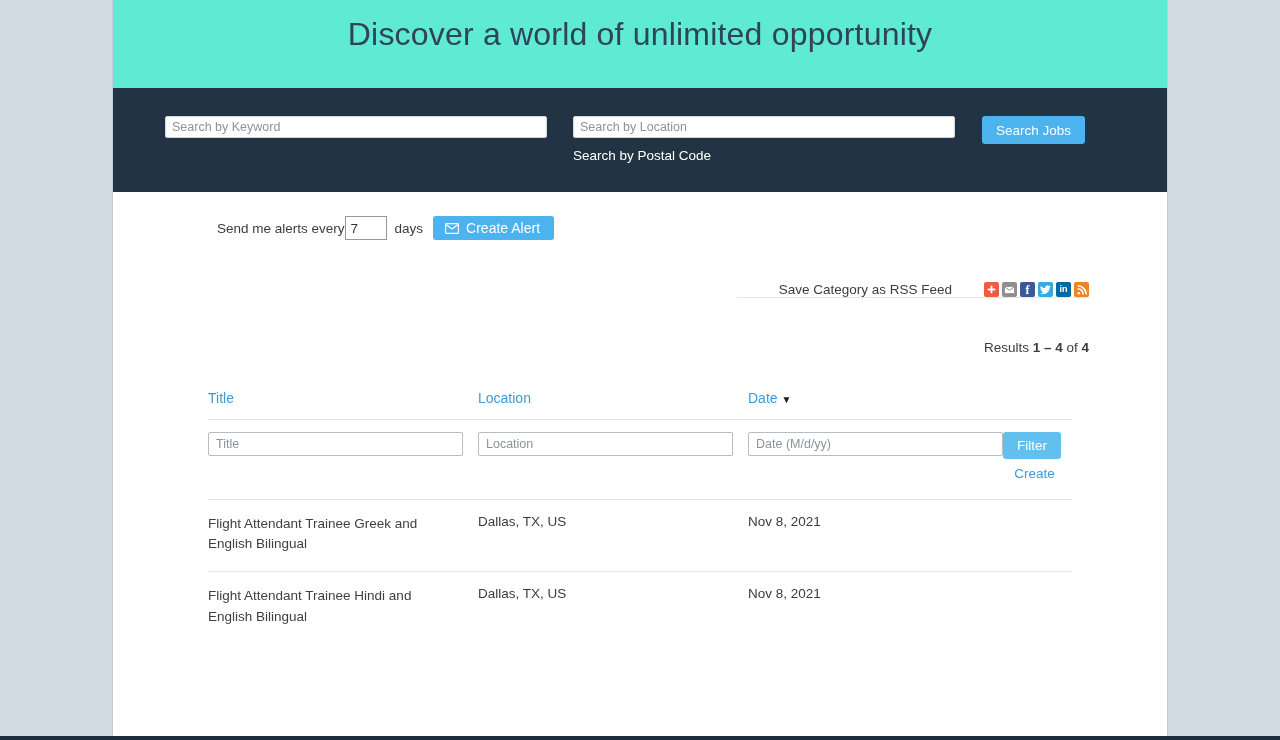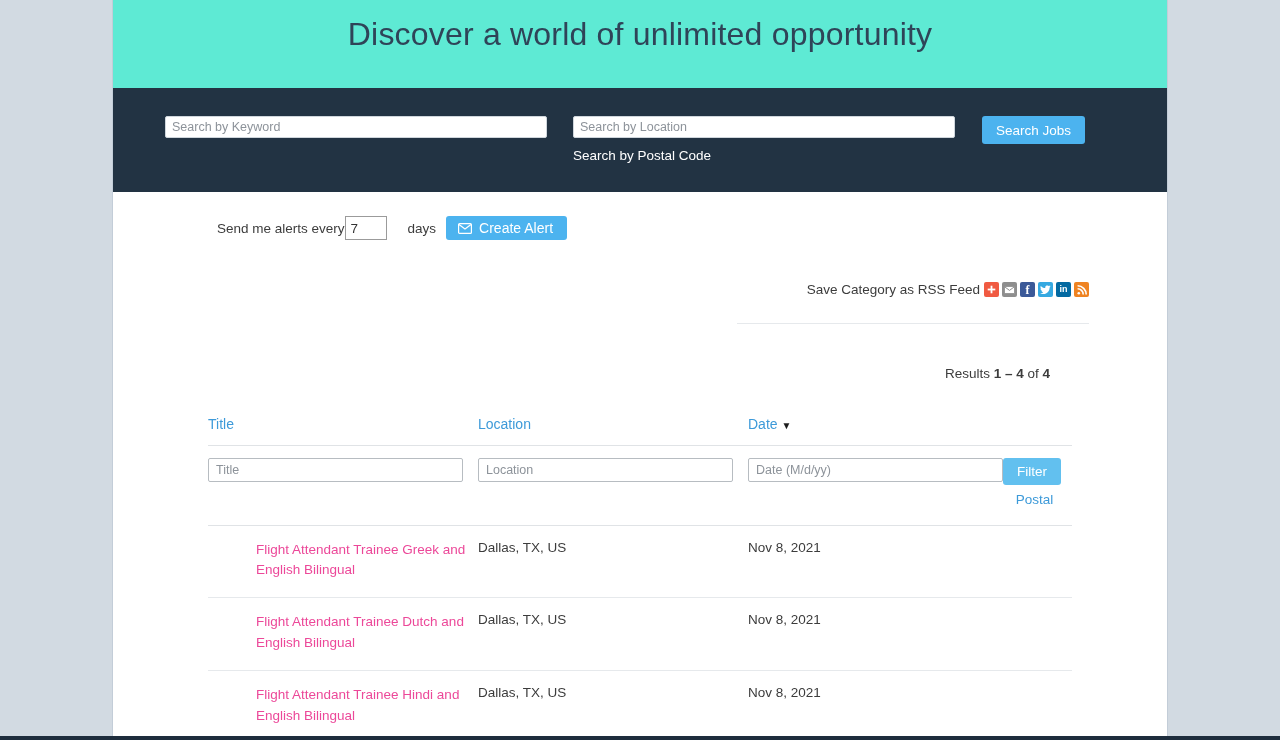--- a/index.html
+++ b/index.html
@@ -123,21 +123,21 @@
   .alert-label { margin-right: 0; }
   .alert-days-input {
     width: 42px; height: 24px;
     border: 1px solid #9b9b9b;
     font-size: 13.5px;
     padding: 0 5px;
     color: #333;
     font-family: "Liberation Sans", sans-serif;
     outline: none;
   }
-  .alert-unit { margin: 0 10px 0 21px; }
+  .alert-unit { margin: 0 10px 0 8px; }
   .create-alert-btn {
     background: #4cb3ef;
     color: #fff;
     border: none;
     border-radius: 3px;
     height: 24px;
     padding: 0 14px 0 12px;
     font-size: 14px;
     display: inline-flex;
     align-items: center;
@@ -150,25 +150,24 @@
   
   .share-block {
     margin-top: 42px;
     padding-right: 78px;
     display: flex;
     justify-content: flex-end;
   }
   .share-inner {
     display: flex;
     align-items: center;
-    padding-bottom: 26px;
     border-bottom: 1px solid #e6e9ec;
     width: 352px;
     justify-content: flex-end;
-    gap: 4px;
+    gap: 32px;
   }
   .share-label {
     font-size: 13.5px;
     color: #3c3c3c;
     cursor: pointer;
   }
   .share-icons { display: flex; gap: 3px; }
   .sicon {
     width: 15px; height: 15px;
     border-radius: 2px;
@@ -184,21 +183,21 @@
   .sicon.plus   { background: #f05a41; font-size: 13px; }
   .sicon.mail   { background: #8e8e8e; }
   .sicon.fb     { background: #3b5998; font-family: "Liberation Serif", serif; font-size: 12px; }
   .sicon.tw     { background: #36a9e1; }
   .sicon.li     { background: #0369a1; font-size: 9px; }
   .sicon.rss    { background: #ef8321; }
 
   
   .results-line {
     text-align: right;
-    padding-right: 117px;
+    padding-right: 78px;
     margin-top: 42px;
     font-size: 13.5px;
     color: #3c3c3c;
   }
   .results-line b { font-weight: bold; }
 
   
   .table-wrap {
     margin: 34px 95px 0 95px;
   }
@@ -274,28 +273,27 @@
   }
   tr.job-row td {
     padding: 14px 0 16px 0;
     border-bottom: 1px solid #e6e9ec;
     vertical-align: top;
     font-size: 13.5px;
     color: #3c3c3c;
   }
   tr.job-row:last-child td { border-bottom: none; }
   .job-link {
-    color: #ec4899;
+    color: #404040;
     text-decoration: none;
     font-size: 13.5px;
     line-height: 1.55;
     cursor: pointer;
     display: inline-block;
     max-width: 240px;
-    margin-left: 48px;
   }
   .cell-pad { padding-left: 11px; }
 </style>
 </head>
 <body>
 
 <div id="viewport-frame">
 
   <div id="left-gutter"></div>
   <div id="right-gutter"></div>
@@ -400,54 +398,46 @@
               <input class="filter-input" type="text" placeholder="Title" style="">
             </td>
             <td>
               <input class="filter-input" type="text" placeholder="Location" style="">
             </td>
             <td>
               <input class="filter-input" type="text" placeholder="Date (M/d/yy)" style="">
             </td>
             <td>
               <button class="filter-btn">Filter</button>
-              <a class="reset-link">Postal</a>
+              <a class="reset-link">Create</a>
             </td>
           </tr>
           <tr class="spacer-row">
             <td colspan="4"></td>
           </tr>
 
           <tr class="job-row">
             <td>
               <a class="job-link">Flight Attendant Trainee Greek and English Bilingual</a>
             </td>
             <td class="cell-pad">Dallas, TX, US</td>
             <td class="cell-pad">Nov 8, 2021</td>
             <td></td>
           </tr>
 
+
           <tr class="job-row">
             <td>
-              <a class="job-link">Flight Attendant Trainee Dutch and English Bilingual</a>
+              <a class="job-link">Flight Attendant Trainee Hindi and English Bilingual</a>
             </td>
             <td class="cell-pad">Dallas, TX, US</td>
             <td class="cell-pad">Nov 8, 2021</td>
             <td></td>
           </tr>
 
-          <tr class="job-row">
-            <td>
-              <a class="job-link">Flight Attendant Trainee Hindi and English Bilingual</a>
-            </td>
-            <td class="cell-pad">Dallas, TX, US</td>
-            <td class="cell-pad">Nov 8, 2021</td>
-            <td></td>
-          </tr>
-
         </tbody>
       </table>
     </div>
 
   </div>
 
   <div id="bottom-edge"></div>
 </div>
 
 </body></html>

